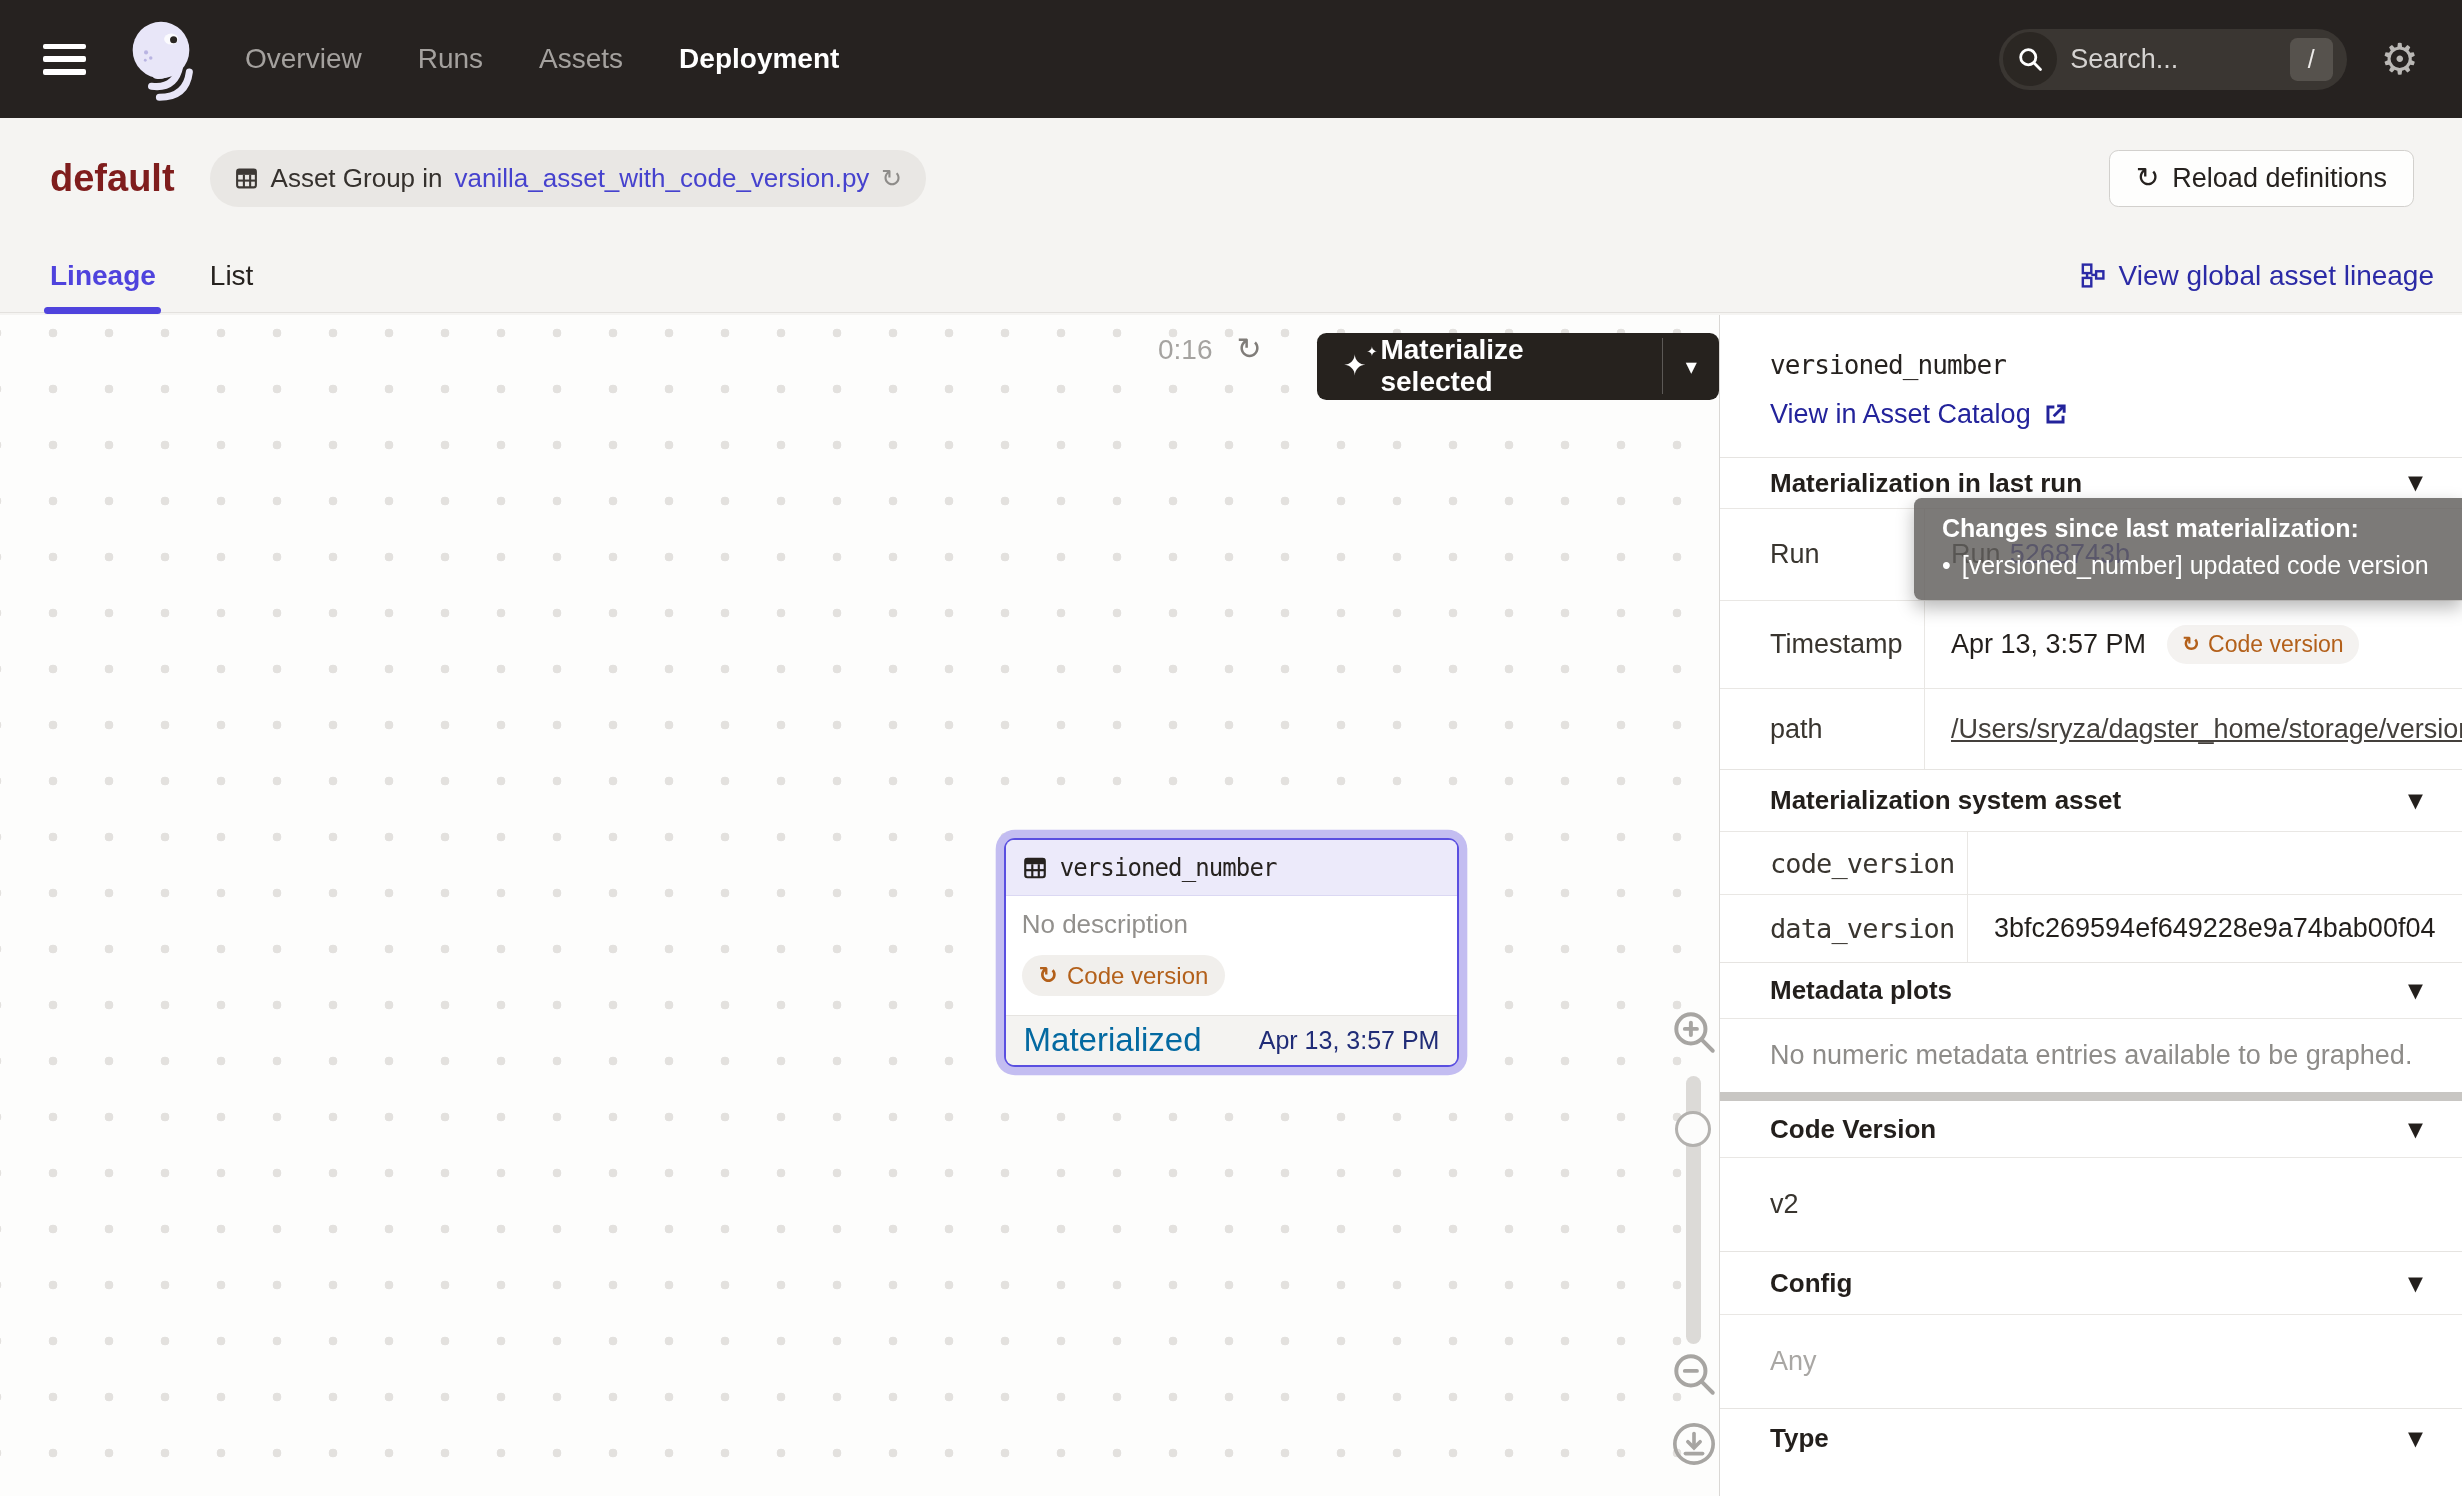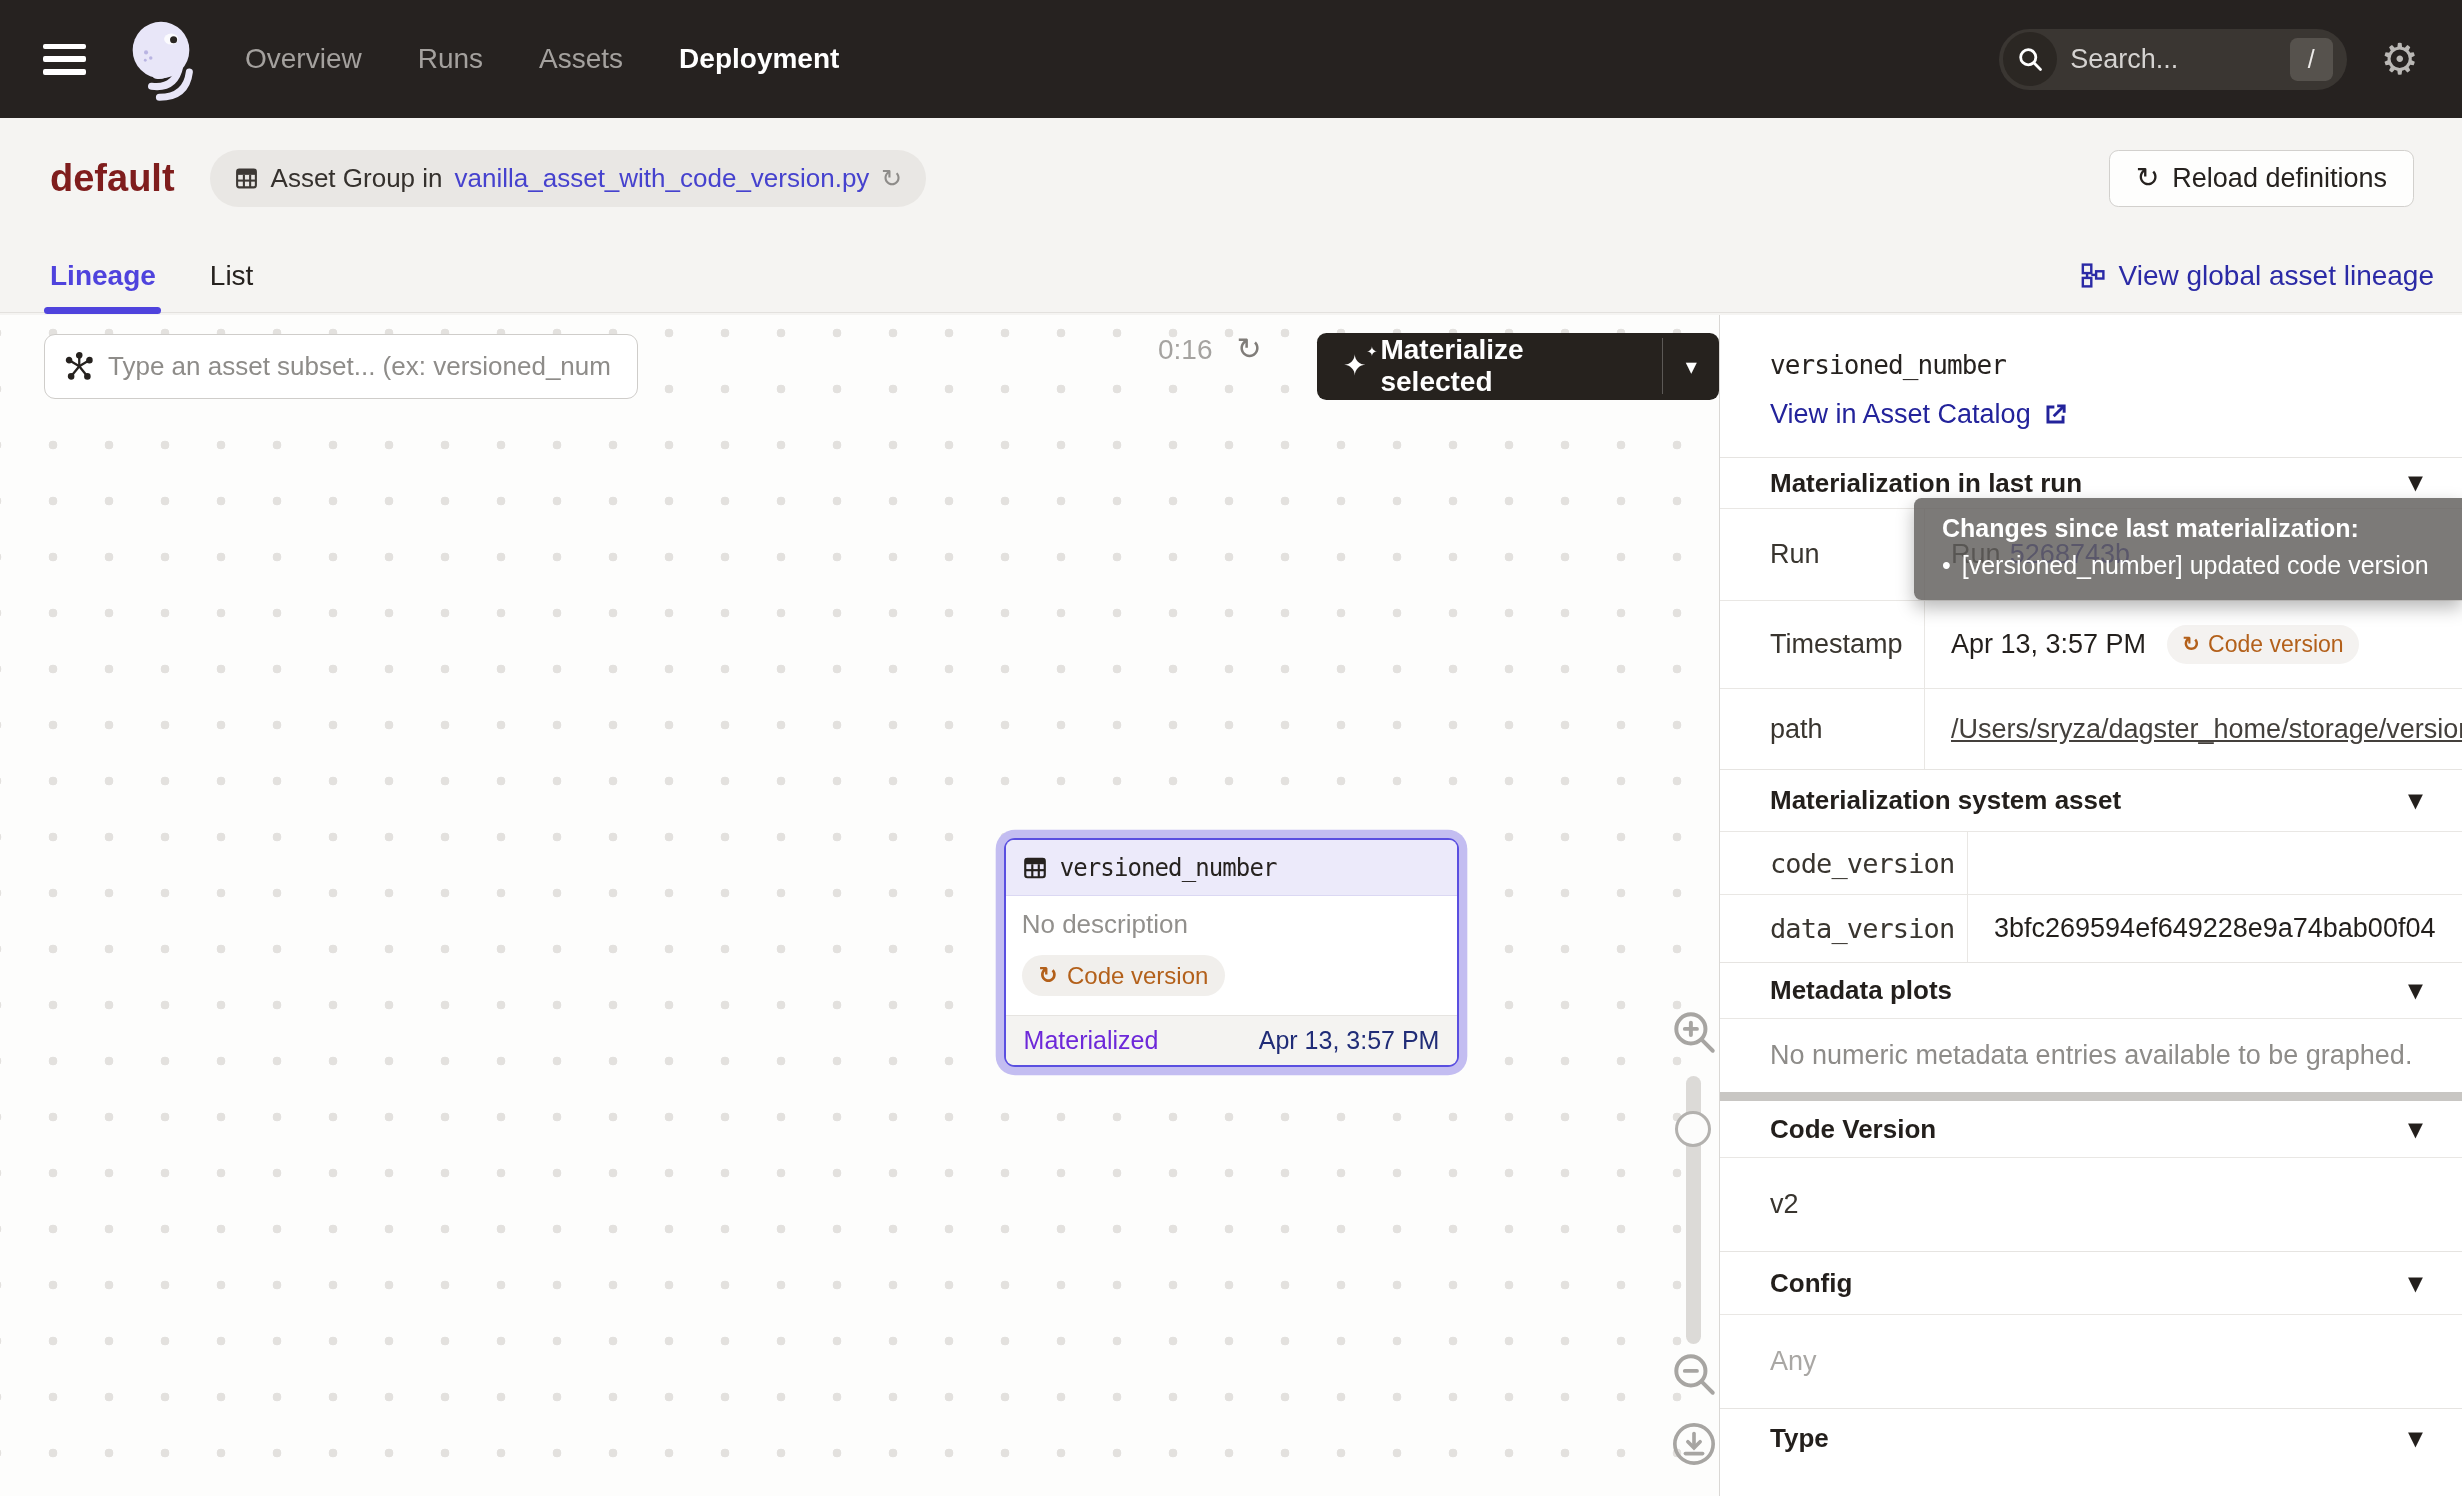--- a/index.html
+++ b/index.html
@@ -103,21 +103,21 @@
   .cv-badge {
     margin-top:15px; display:inline-flex; align-items:center; gap:9.3px; background:#F1EFEC;
     border-radius:22px; padding:6.5px 16.7px; cursor:pointer;
   }
   .cv-badge .glyph-refresh { color:#B3601A; font-size:23px; font-weight:700; }
   .cv-badge-label { color:#B3601A; font-size:24px; font-weight:500; }
   .node-footer {
     height:50px; background:#F4F3F1; border-top:0.9px solid #E6E4E1; border-radius:0 0 7.4px 7.4px;
     display:flex; align-items:center; justify-content:space-between; padding:0 17.6px;
   }
-  .node-status { font-size:25px; color:#6d28d9; }
+  .node-status { font-size:33px; color:#0369a1; }
   .node-time { font-size:25px; color:#202C77; cursor:pointer; }
   
   .zoom-controls { position:absolute; left:1665px; top:692px; width:57px; display:flex; flex-direction:column; align-items:center; }
   .zslider { position:relative; width:15.7px; height:268px; background:#DCDAD7; border-radius:8.3px; margin:18.5px 0 5.6px; cursor:pointer; }
   .zknob { position:absolute; left:-10.2px; top:35px; width:36px; height:36px; border-radius:50%; background:#FCFCFB; border:3.7px solid #B3B1AE; }
   .zicon { cursor:pointer; }
   
   .panel { position:absolute; top:315px; left:1719px; right:0; bottom:0; background:#FFFFFF; border-left:1.9px solid #DAD8D5; }
   .p-title-block { height:142px; padding:35px 0 0 50px; }
   .p-title { font-size:26px; color:#26221F; letter-spacing:-0.9px; }
@@ -224,35 +224,20 @@
         <rect x="15" y="8.5" width="6" height="6"></rect>
         <line x1="7.5" y1="10" x2="7.5" y2="14"></line>
         <line x1="11" y1="11.5" x2="15" y2="11.5"></line>
       </svg>
       <span>View global asset lineage</span>
     </div>
   </div>
 
   <div class="canvas">
 
-    <div class="subset-box">
-      <svg width="30.5" height="30.5" viewBox="0 0 24 24" stroke="#26221F" stroke-width="1.8" fill="#26221F">
-        <line x1="12" y1="12" x2="12" y2="4"></line>
-          <circle cx="12" cy="3.4" r="1.7"></circle>
-        <line x1="12" y1="12" x2="19.5" y2="7.5"></line>
-          <circle cx="20" cy="7.2" r="1.7"></circle>
-        <line x1="12" y1="12" x2="18" y2="19.5"></line>
-          <circle cx="18.4" cy="20" r="1.7"></circle>
-        <line x1="12" y1="12" x2="6" y2="19.5"></line>
-          <circle cx="5.6" cy="20" r="1.7"></circle>
-        <line x1="12" y1="12" x2="4.5" y2="7.5"></line>
-          <circle cx="4" cy="7.2" r="1.7"></circle>
-      </svg>
-      <input class="subset-input" placeholder="Type an asset subset... (ex: versioned_num" style="">
-    </div>
 
     <div class="timer-wrap">
       <span class="timer">0:16</span>
       <span class="glyph-refresh timer-refresh">↻</span>
     </div>
 
     <div class="materialize-btn">
       <div class="mat-main">
         <span class="sparkle"><span>✦</span><i>✦</i></span>
         <span class="mat-label">Materialize selected</span>

